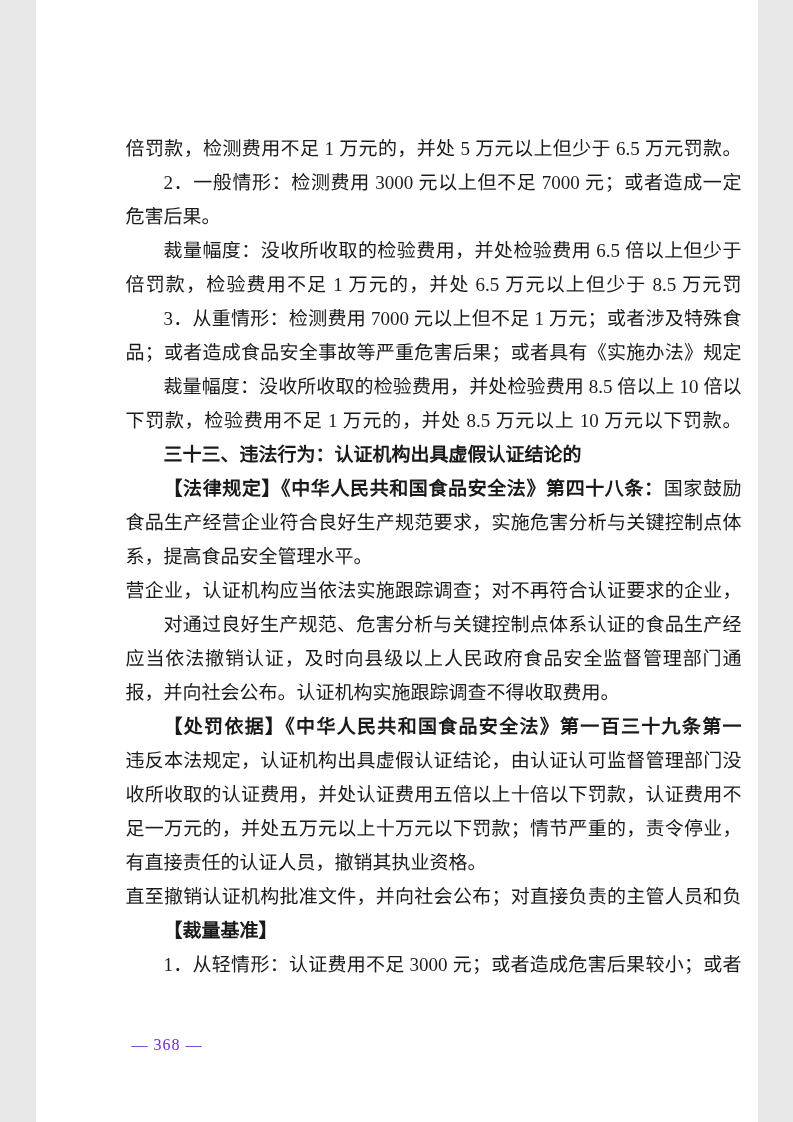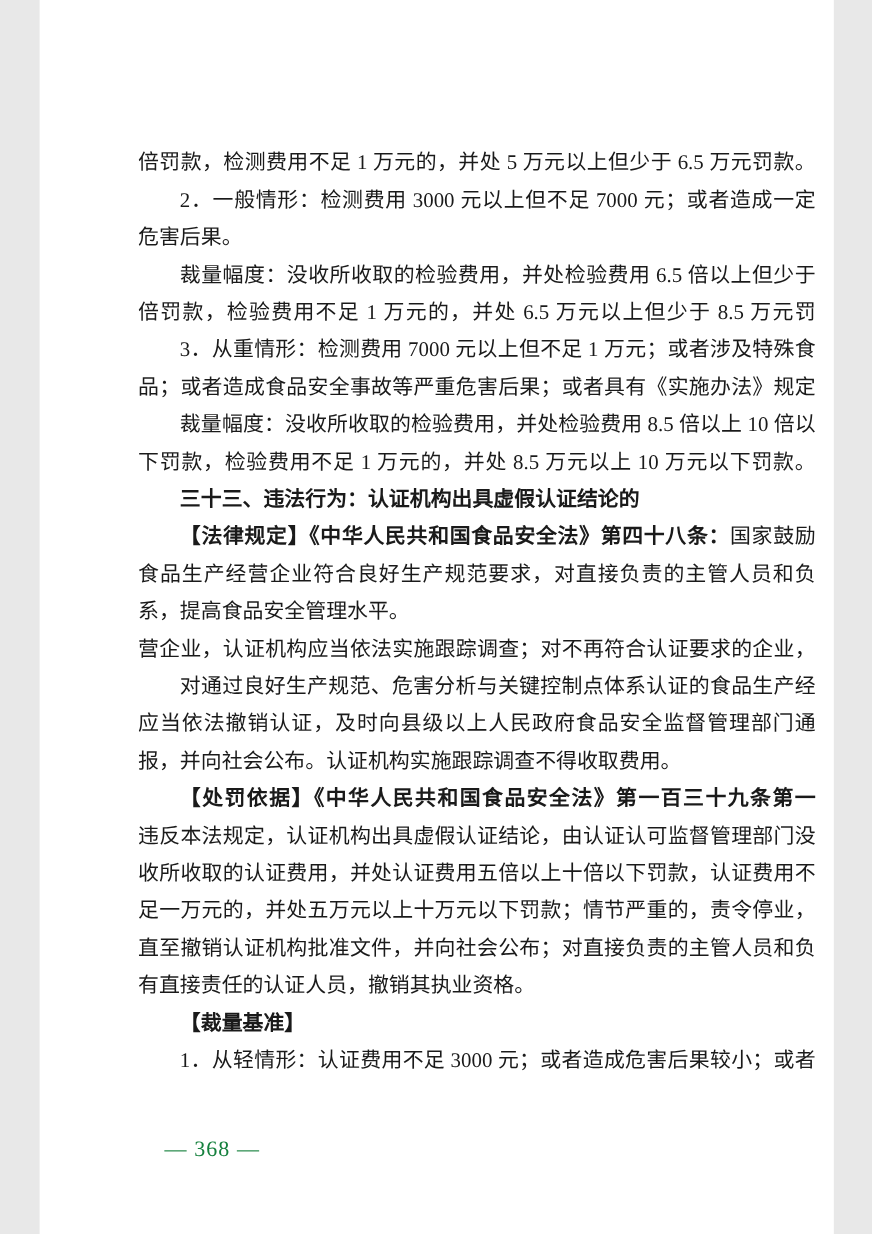--- a/index.html
+++ b/index.html
@@ -32,53 +32,53 @@
     text-align-last: justify;
   }
   .ln.ind { text-indent: 2em; }
   .ln.hd {
     font-family: "Liberation Sans", "DejaVu Sans", sans-serif;
     font-weight: bold;
   }
   .seg.b { font-weight: bold; }
   .footer {
     position: absolute;
-    left: 114px;
+    left: 96px;
     top: 1030px;
-    font-size: 20px;
+    font-size: 16px;
     line-height: 30px;
-    color: #15803d;
+    color: #6d28d9;
     letter-spacing: 1px;
   }
 </style>
 </head>
 <body>
 
 <div class="page">
   <div class="content" id="doc-content">
       <div class="ln jf"><span class="seg">倍罚款，检测费用不足 1 万元的，并处 5 万元以上但少于 6.5 万元罚款。</span></div>
       <div class="ln jf ind"><span class="seg">2．一般情形：检测费用 3000 元以上但不足 7000 元；或者造成一定</span></div>
       <div class="ln"><span class="seg">危害后果。</span></div>
       <div class="ln jf ind"><span class="seg">裁量幅度：没收所收取的检验费用，并处检验费用 6.5 倍以上但少于 8.5</span></div>
       <div class="ln jf"><span class="seg">倍罚款，检验费用不足 1 万元的，并处 6.5 万元以上但少于 8.5 万元罚款。</span></div>
       <div class="ln jf ind"><span class="seg">3．从重情形：检测费用 7000 元以上但不足 1 万元；或者涉及特殊食</span></div>
       <div class="ln jf"><span class="seg">品；或者造成食品安全事故等严重危害后果；或者具有《实施办法》规定</span></div>
       <div class="ln jf ind"><span class="seg">裁量幅度：没收所收取的检验费用，并处检验费用 8.5 倍以上 10 倍以</span></div>
       <div class="ln jf"><span class="seg">下罚款，检验费用不足 1 万元的，并处 8.5 万元以上 10 万元以下罚款。</span></div>
       <div class="ln ind hd"><span class="seg b">三十三、违法行为：认证机构出具虚假认证结论的</span></div>
       <div class="ln jf ind"><span class="seg b">【法律规定】《中华人民共和国食品安全法》第四十八条：</span><span class="seg">国家鼓励</span></div>
-      <div class="ln jf"><span class="seg">食品生产经营企业符合良好生产规范要求，对直接负责的主管人员和负</span></div>
+      <div class="ln jf"><span class="seg">食品生产经营企业符合良好生产规范要求，实施危害分析与关键控制点体</span></div>
       <div class="ln"><span class="seg">系，提高食品安全管理水平。</span></div>
       <div class="ln jf"><span class="seg">营企业，认证机构应当依法实施跟踪调查；对不再符合认证要求的企业，</span></div>
       <div class="ln jf ind"><span class="seg">对通过良好生产规范、危害分析与关键控制点体系认证的食品生产经</span></div>
       <div class="ln jf"><span class="seg">应当依法撤销认证，及时向县级以上人民政府食品安全监督管理部门通</span></div>
       <div class="ln"><span class="seg">报，并向社会公布。认证机构实施跟踪调查不得收取费用。</span></div>
       <div class="ln jf ind"><span class="seg b">【处罚依据】《中华人民共和国食品安全法》第一百三十九条第一款：</span></div>
       <div class="ln jf"><span class="seg">违反本法规定，认证机构出具虚假认证结论，由认证认可监督管理部门没</span></div>
       <div class="ln jf"><span class="seg">收所收取的认证费用，并处认证费用五倍以上十倍以下罚款，认证费用不</span></div>
       <div class="ln jf"><span class="seg">足一万元的，并处五万元以上十万元以下罚款；情节严重的，责令停业，</span></div>
+      <div class="ln"><span class="seg">有直接责任的认证人员，撤销其执业资格。</span></div>
       <div class="ln jf"><span class="seg">直至撤销认证机构批准文件，并向社会公布；对直接负责的主管人员和负</span></div>
-      <div class="ln"><span class="seg">有直接责任的认证人员，撤销其执业资格。</span></div>
       <div class="ln ind"><span class="seg b">【裁量基准】</span></div>
       <div class="ln jf ind"><span class="seg">1．从轻情形：认证费用不足 3000 元；或者造成危害后果较小；或者</span></div>
     </div>
   <div class="footer">— 368 —</div>
 </div>
 
 </body></html>

